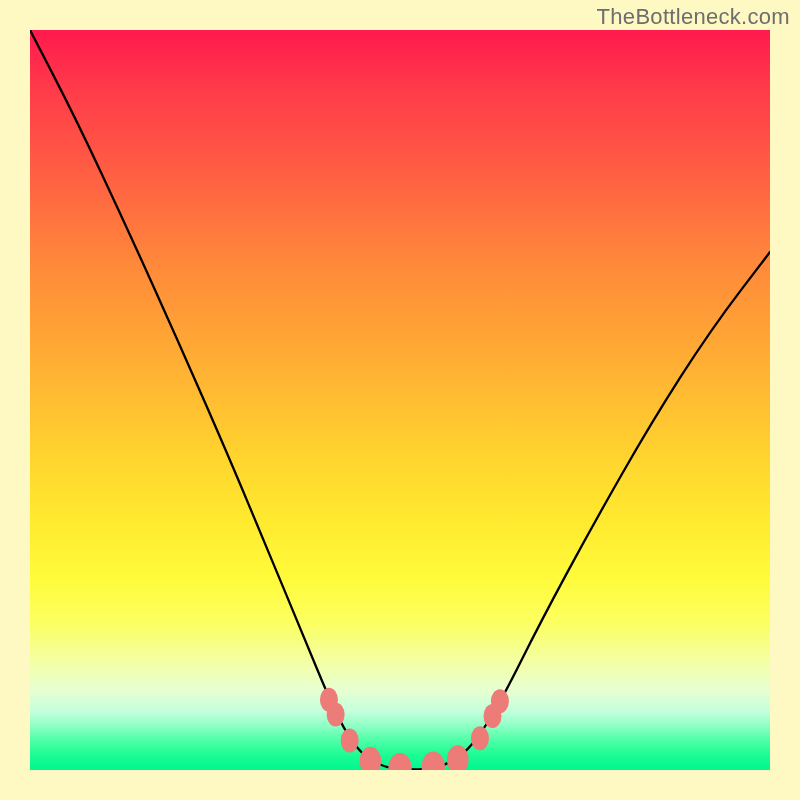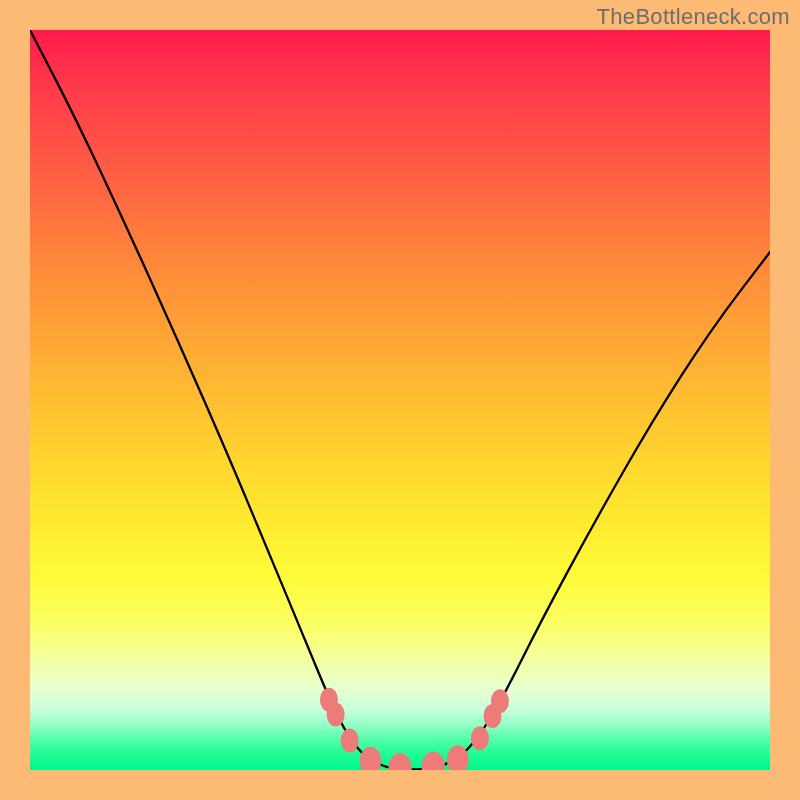--- a/index.html
+++ b/index.html
@@ -10,21 +10,21 @@
     overflow: hidden;
     background: #000;
     font-family: Arial, Helvetica, sans-serif;
   }
   .frame {
     position: absolute;
     left: 0;
     top: 0;
     width: 800px;
     height: 800px;
-    background: #fdba74;
+    background: #fef9c3;
   }
   .plot-area {
     position: absolute;
     left: 30px;
     top: 30px;
     width: 740px;
     height: 740px;
     overflow: hidden;
   }
   .gradient {

